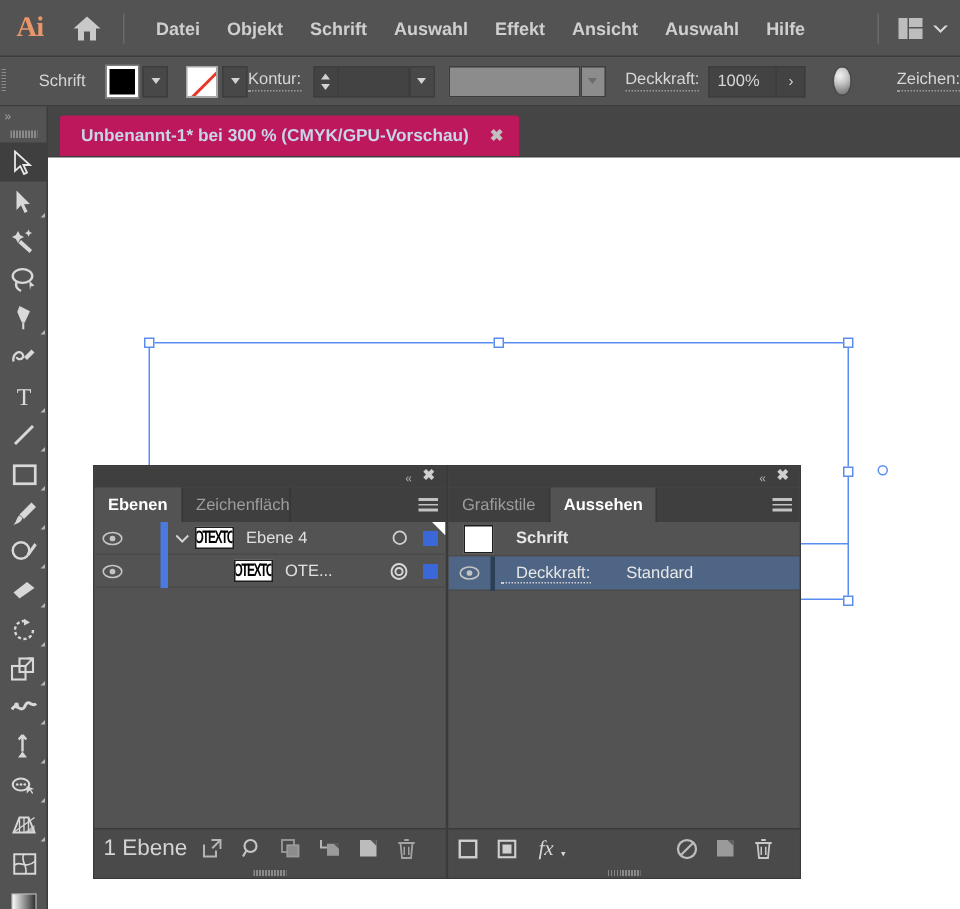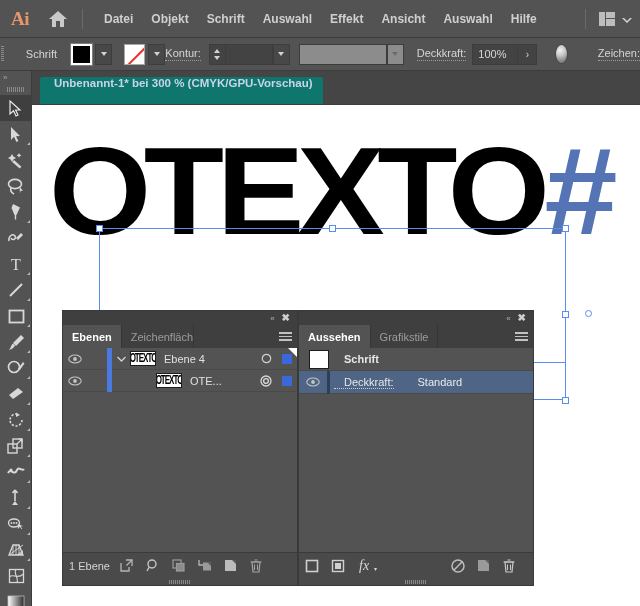--- a/index.html
+++ b/index.html
@@ -132,23 +132,23 @@
   #canvas {
     position: absolute; left: 32px; top: 105px; width: 608px; height: 501px;
     background: #ffffff; overflow: hidden;
   }
   #doc-tabbar {
     position: absolute; left: 32px; top: 71px; width: 608px; height: 34px;
     background: #454545; border-bottom: 1px solid #3c3c3c;
     display: flex; align-items: flex-end;
   }
   #doc-tab {
-    height: 27px; background: #0f766e;
+    height: 27px; background: #be185d;
     display: flex; align-items: center; padding: 0 10px 0 14px;
-    gap: 14px; margin-left: 8px; border-top-left-radius:2px; border-top-right-radius:2px;flex-direction:column;
+    gap: 14px; margin-left: 8px; border-top-left-radius:2px; border-top-right-radius:2px;
   }
   #doc-tab-label { color: #c8d4e8; font-size: 11.5px; font-weight: bold; white-space: nowrap; }
   #doc-tab-close { color: #c0c0c0; font-size: 11px; font-weight: bold; }
 
   
   #artwork {
     position: absolute; left: 17px; top: 24px;
   }
   #art-text {
     font-family: "Liberation Sans", sans-serif;
@@ -251,21 +251,21 @@
   .ar-label { color: #e6e6e6; font-size: 11px; padding-left: 10px; white-space: nowrap; }
   .ar-label.bold { font-weight: bold; }
   .ar-label.dotted { border-bottom: 1px dotted #cfcfcf; }
   .ar-value { color: #eaeaea; font-size: 11px; padding-left: 24px; }
 
   
   .panel-footer {
     height: 26px; background: #4a4a4a; border-top: 1px solid #3a3a3a;
     display: flex; align-items: center; padding: 0 6px; gap: 2px;
   }
-  .pf-count { color: #d4d4d4; font-size: 11px; margin-right: 8px; white-space: nowrap; }
+  .pf-count { color: #d4d4d4; font-size: 15px; margin-right: 8px; white-space: nowrap; }
   .pf-btn { width: 24px; height: 22px; display:flex; align-items:center; justify-content:flex-start; }
   .pf-spacer { flex: 1; }
   .panel-grip {
     height: 7px; background: #4a4a4a;
     display:flex; align-items:center; justify-content:center;
   }
   .panel-grip span { display:block; width: 22px; height: 4px;
     background: repeating-linear-gradient(to right,#8a8a8a 0 1px,transparent 1px 2px); }
 </style>
 </head>
@@ -507,23 +507,20 @@
   </div>
 
   <div id="doc-tabbar">
     <div id="doc-tab">
       <span id="doc-tab-label">Unbenannt-1* bei 300 % (CMYK/GPU-Vorschau)</span>
       <span id="doc-tab-close">✖</span>
     </div>
   </div>
 
   <div id="canvas">
-    <div id="artwork">
-      <div id="art-text"><span>OTEXTO</span><span id="art-hash">#</span></div>
-    </div>
 
     <div id="selbox"></div>
     <div id="selbaseline"></div>
 
     <div class="handle" style="left:64px;  top:120px;"></div>
     <div class="handle" style="left:297px; top:120px;"></div>
     <div class="handle" style="left:530px; top:120px;"></div>
     <div class="handle" style="left:64px;  top:206px;"></div>
     <div class="handle" style="left:530px; top:206px;"></div>
     <div class="handle" style="left:64px;  top:292px;"></div>
@@ -651,22 +648,22 @@
         <span></span>
       </div>
   </div>
 
   <div class="panel" id="panel-appearance">
     <div class="panel-topbar">
       <span class="pt-collapse">«</span>
       <span class="pt-close">✖</span>
     </div>
     <div class="panel-tabs">
+      <div class="ptab">Grafikstile</div>
       <div class="ptab active">Aussehen</div>
-      <div class="ptab">Grafikstile</div>
       <div class="ptab-menu">
           <i></i>
           <i></i>
           <i></i>
         </div>
     </div>
     <div class="panel-body">
 
       <div class="arow">
         <div class="ar-eye"></div>

